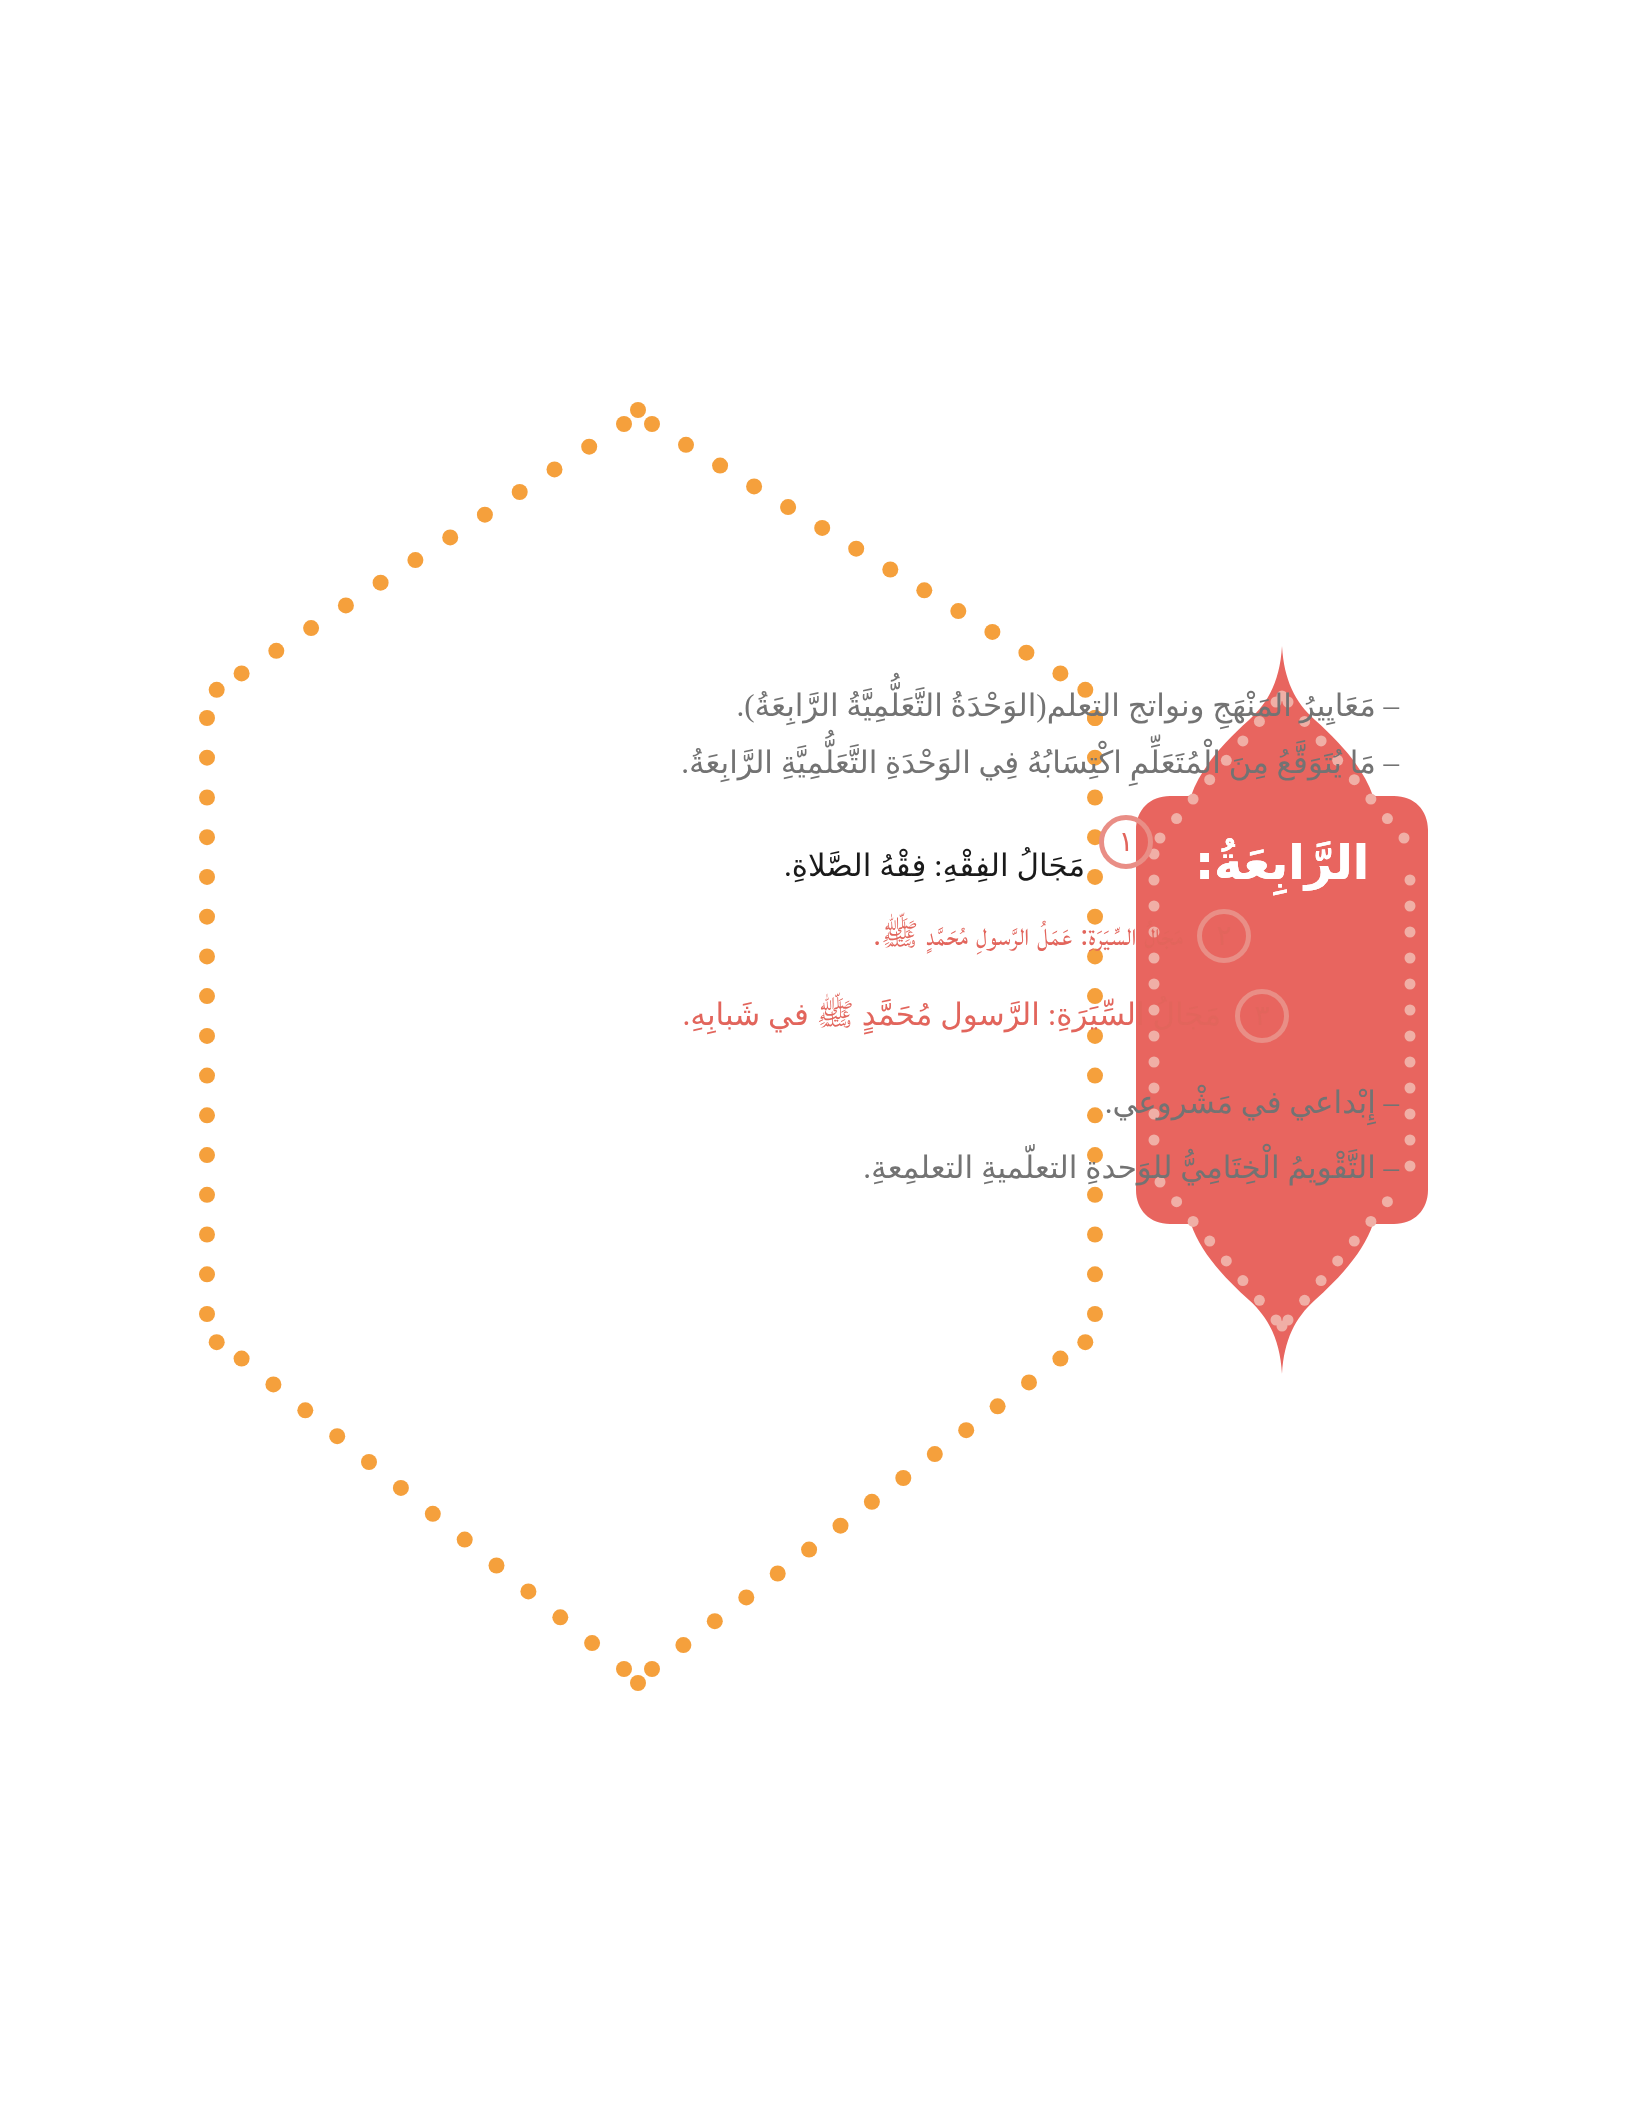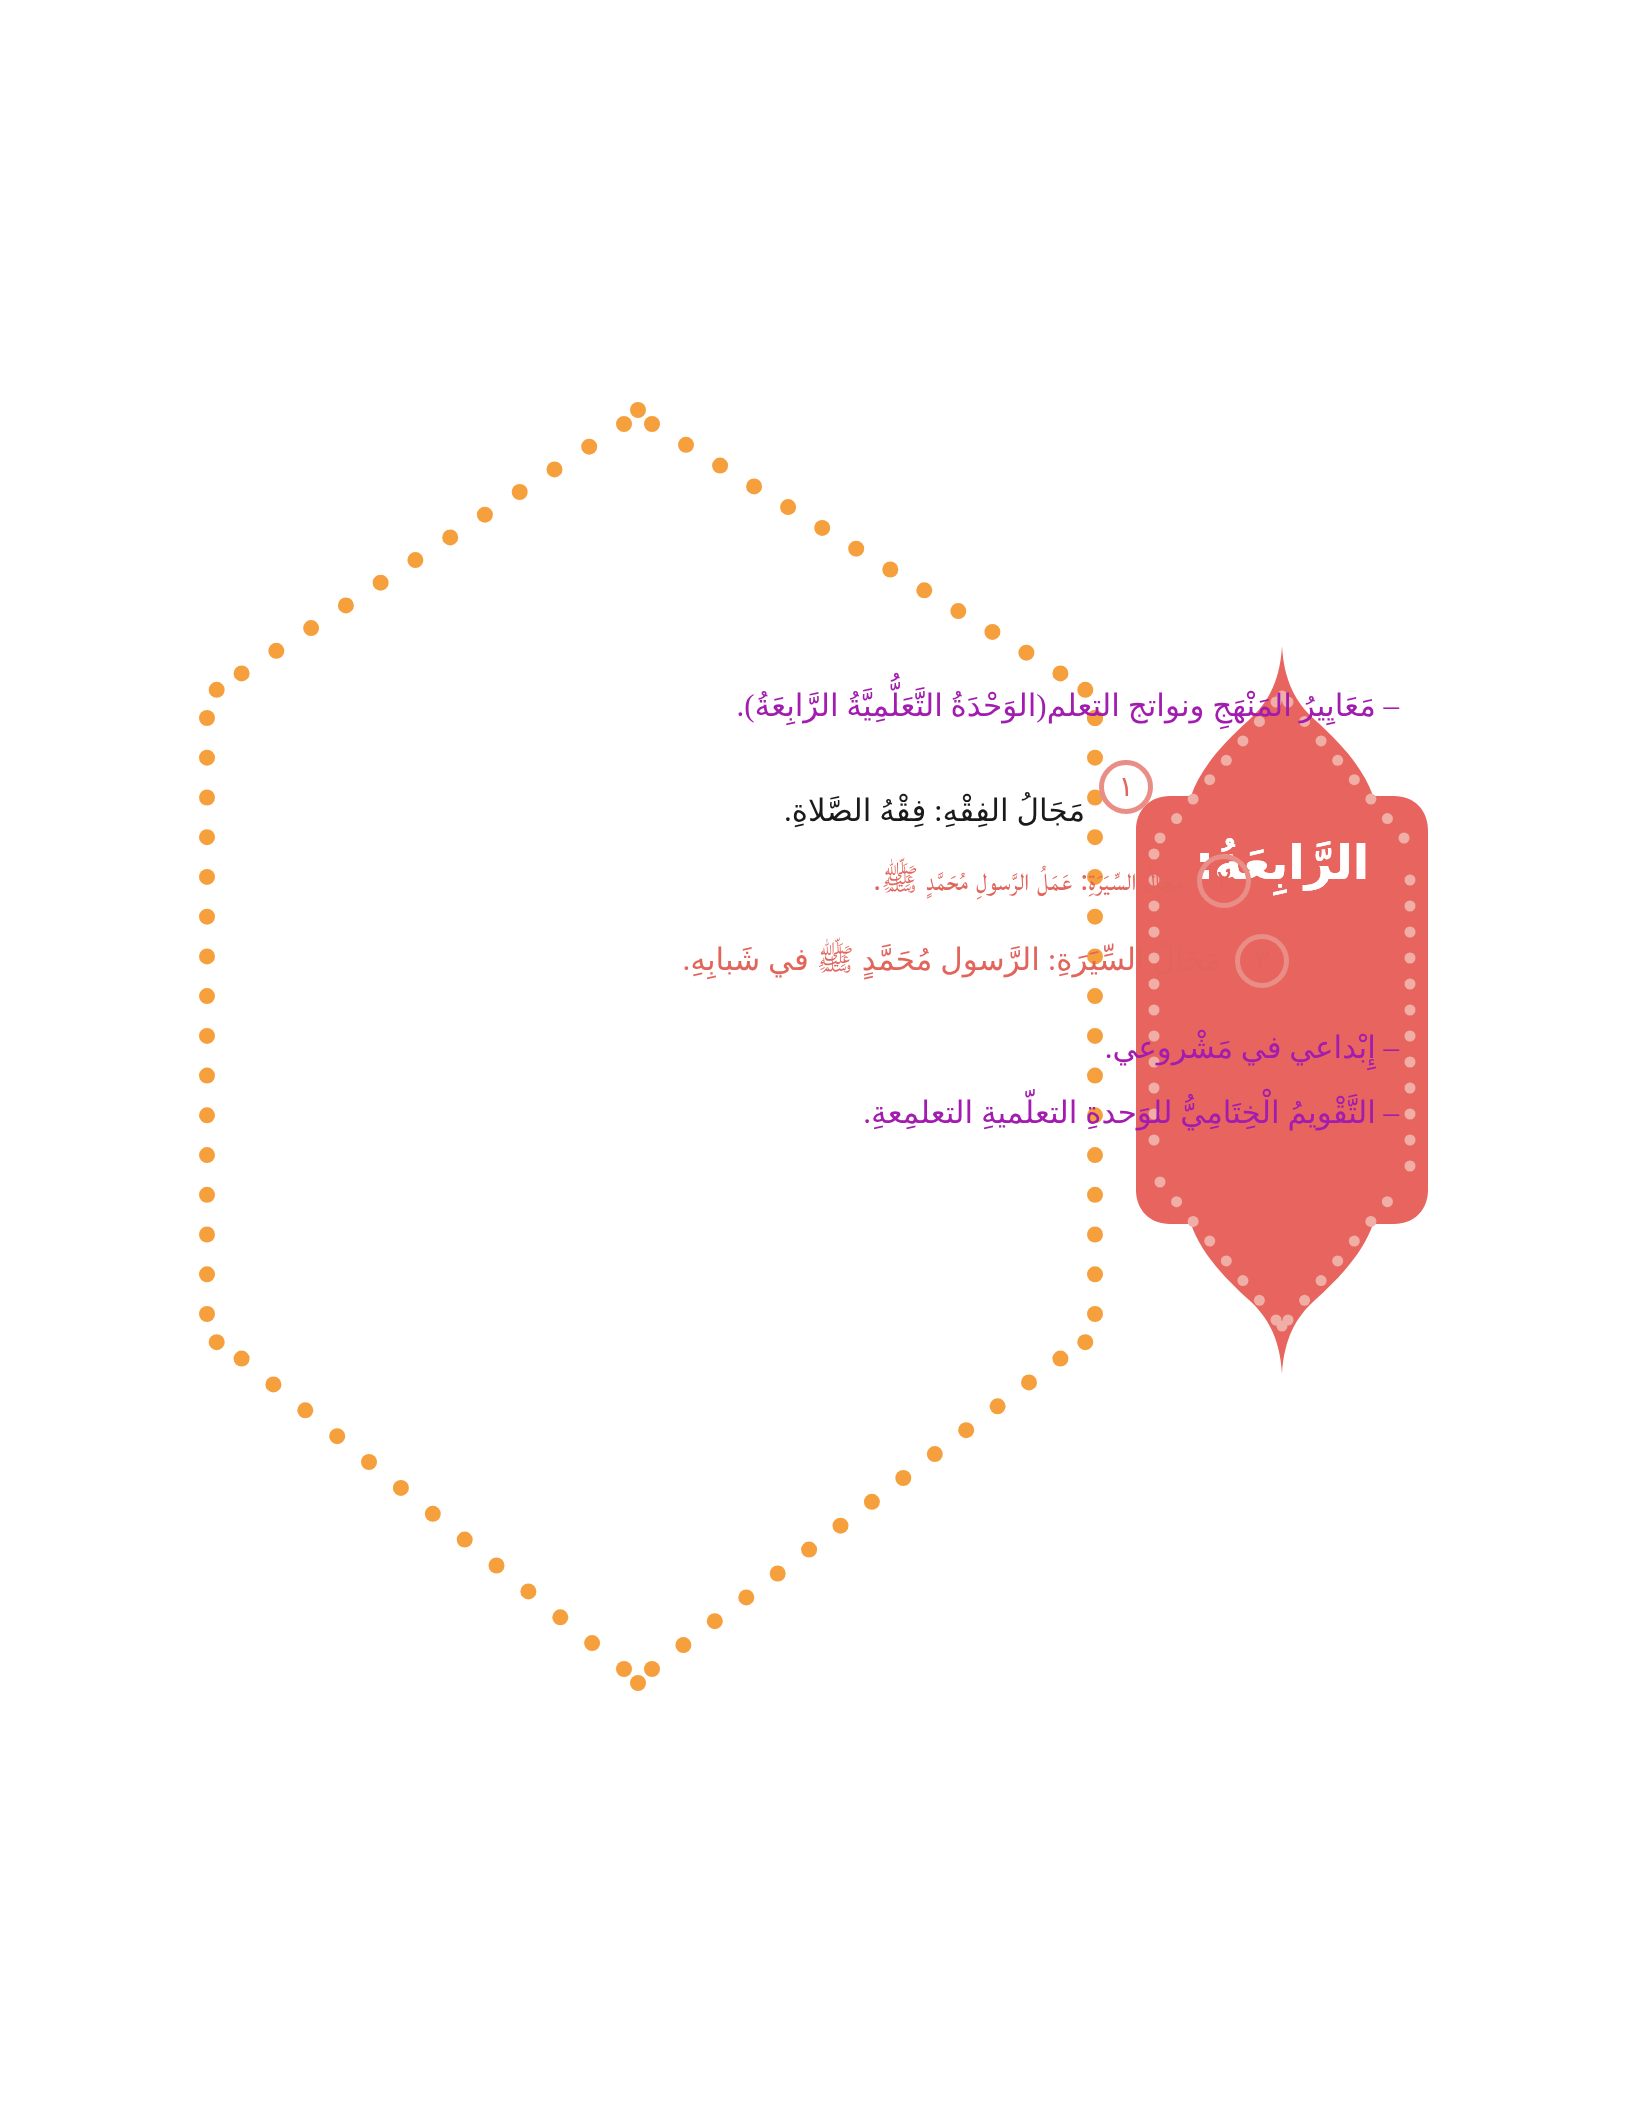--- a/index.html
+++ b/index.html
@@ -65,21 +65,21 @@
     right: 252px;            
     top: 690px;
     width: 840px;
     direction: rtl;
     text-align: right;
   }
 
   .txt-line {
     font-size: 31px;
     line-height: 1.0;
-    color: #a21caf;
+    color: #737373;
     white-space: nowrap;
     font-family: "Liberation Serif", "DejaVu Serif", serif;
   }
   .dash-line {
     margin-bottom: 24px;
   }
   .dash-line:first-child { margin-bottom: 26px; }
 
   .heading-line {
     font-size: 32px;
@@ -315,20 +315,21 @@
 
     <div id="badge-text">
       <span class="bline">الرَّابِعَةُ:</span>
     </div>
   </div>
 
   <div id="content">
 
     <div class="txt-line dash-line">– مَعَايِيرُ المَنْهَجِ ونواتج التعلم(الوَحْدَةُ التَّعَلُّمِيَّةُ الرَّابِعَةُ).</div>
 
+    <div class="txt-line dash-line">– مَا يُتَوَقَّعُ مِنَ الْمُتَعَلِّمِ اكْتِسَابُهُ فِي الوَحْدَةِ التَّعَلُّمِيَّةِ الرَّابِعَةُ.</div>
 
 
     <div class="list-row row-1">
       <span class="num-badge">١</span>
       <span class="list-text c-dark">مَجَالُ الفِقْهِ: فِقْهُ الصَّلاةِ.</span>
     </div>
 
     <div class="list-row row-2">
       <span class="num-badge">٢</span>
       <span class="list-text c-coral">مَجَالُ السِّيَرَةِ: عَمَلُ الرَّسولِ مُحَمَّدٍ ﷺ.</span>

